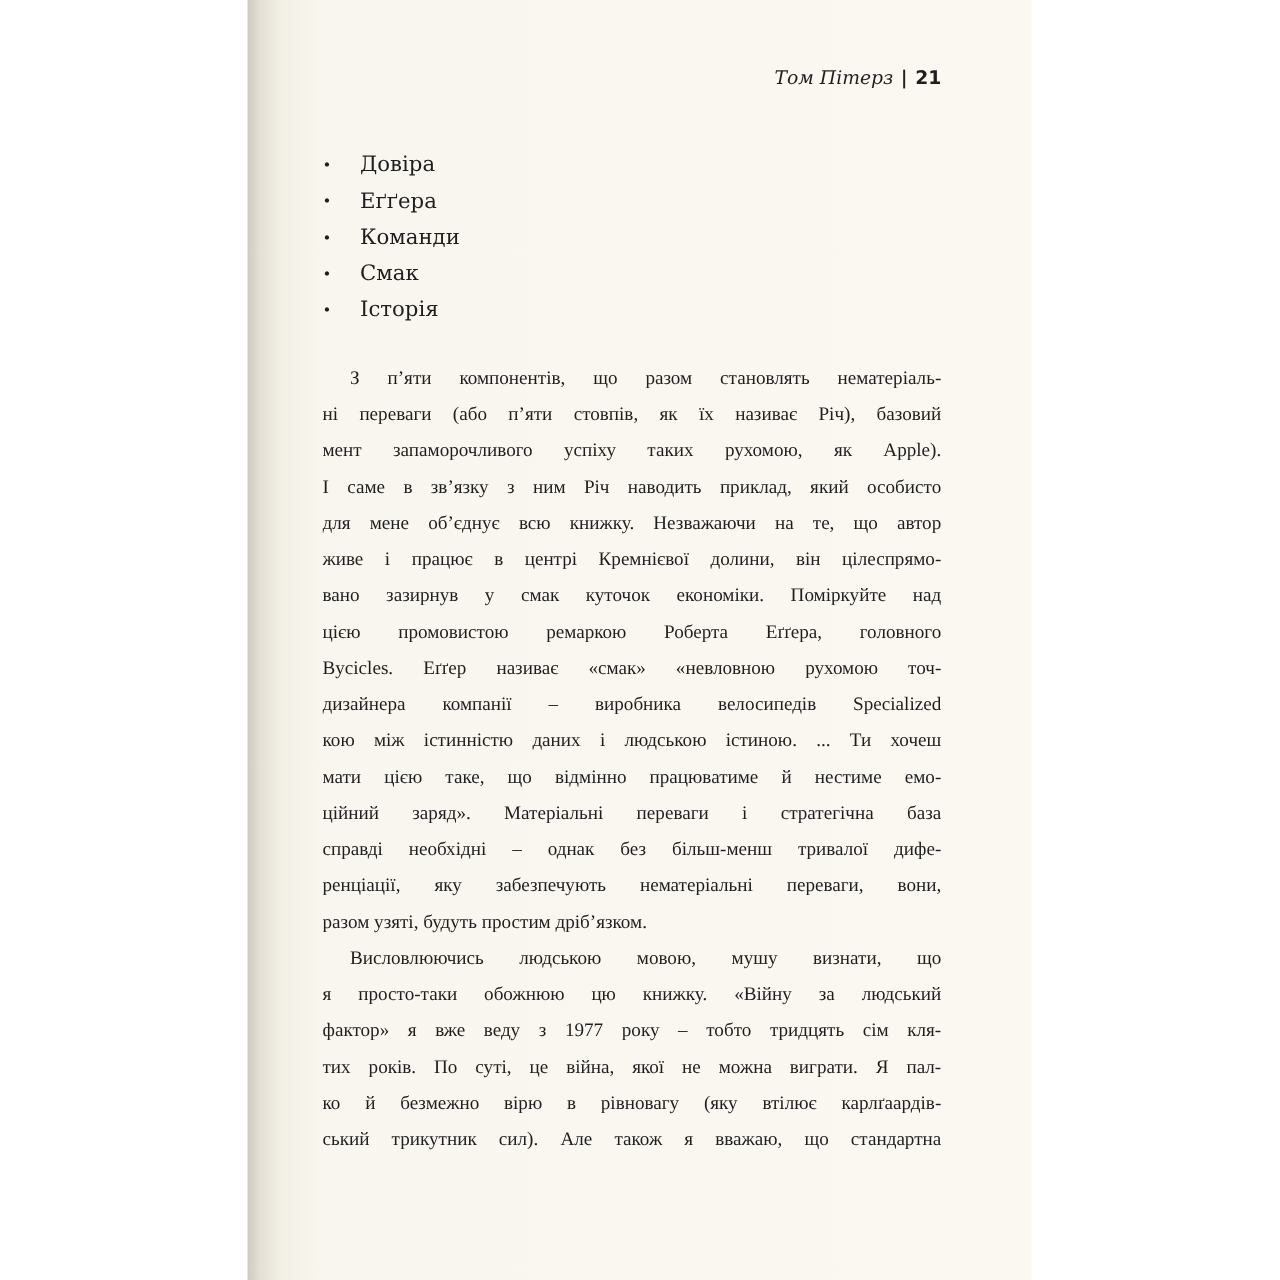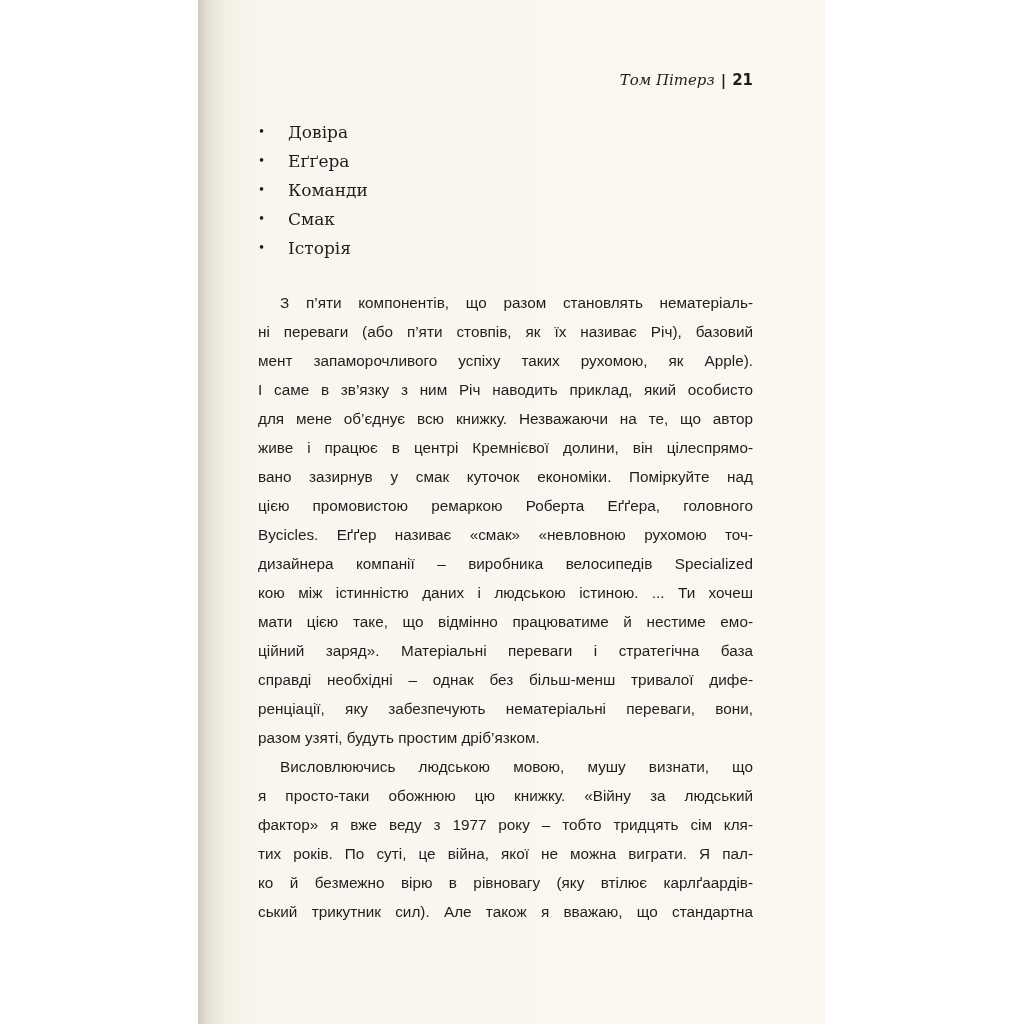--- a/index.html
+++ b/index.html
@@ -13,21 +13,21 @@
     .page {
       position: absolute;
       left: 198px;
       top: 0;
       width: 627px;
       height: 1024px;
       background: linear-gradient(to right, #cfcac0 0px, #e4e0d6 10px, #f3f0e6 28px, #f8f6ee 60px, #faf8f1 100%);
     }
     .running-head {
       position: absolute;
-      top: 71px;
+      top: 53px;
       right: 72px;
       font-family: "DejaVu Serif", serif;
       font-size: 15px;
       color: #1e1e1e;
       white-space: nowrap;
     }
     .running-head .author {
       font-style: italic;
     }
     .running-head .sep {
@@ -58,21 +58,21 @@
     }
     .bullets .dot {
       width: 30px;
       font-size: 12px;
     }
     .body-text {
       position: absolute;
       left: 60px;
       top: 288px;
       width: 495px;
-      font-family: Liberation Sans, sans-serif;
+      font-family: Liberation Serif, serif;
       font-size: 15.3px;
       color: #1e1e1e;
     }
     .line {
       height: 29px;
       line-height: 29px;
       white-space: nowrap;
       text-align: justify;
       text-align-last: justify;
       display: block;

